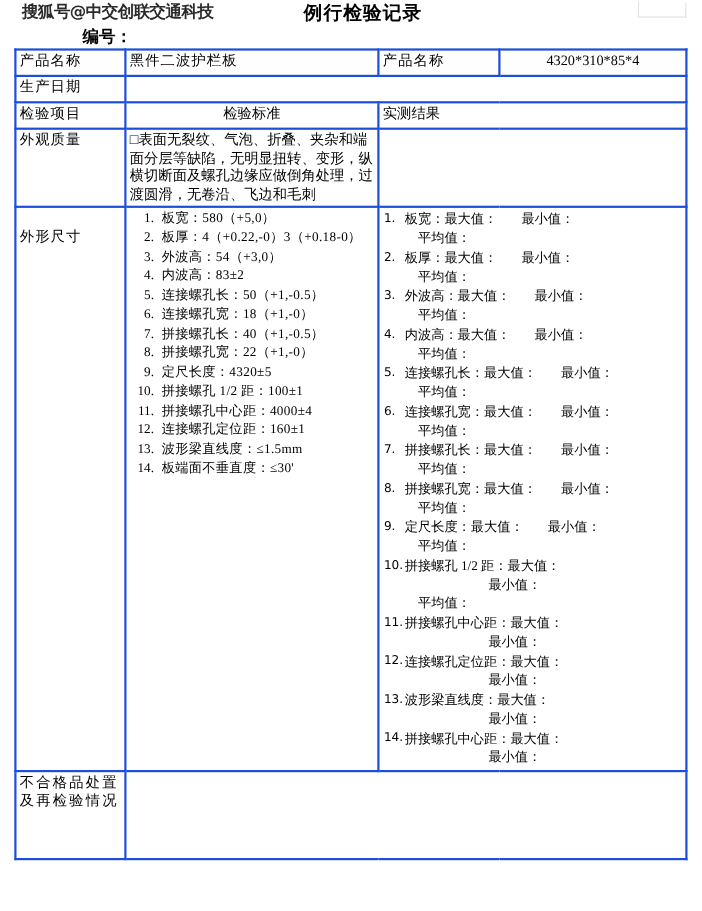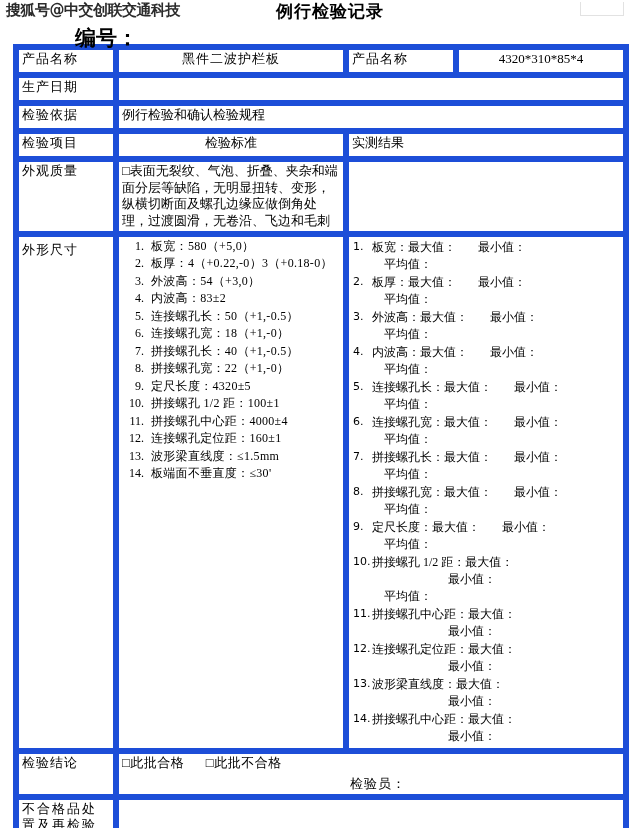--- a/index.html
+++ b/index.html
@@ -17,21 +17,21 @@
     overflow: hidden;
   }
 
   
   .header-band {
     position: relative;
     height: 44px;
   }
   .watermark-top {
     position: absolute;
-    left: 6px;
+    left: 20px;
     top: 1px;
     font-family: "DejaVu Sans", "Liberation Sans", sans-serif;
     font-size: 15px;
     font-weight: bold;
     color: #2b2b2b;
     letter-spacing: -0.5px;
     white-space: nowrap;
   }
   .doc-title {
     position: absolute;
@@ -39,55 +39,54 @@
     top: 0px;
     font-size: 17px;
     font-weight: bold;
     letter-spacing: 1px;
     white-space: nowrap;
   }
   .serial-line {
     position: absolute;
     left: 75px;
     top: 24px;
-    font-size: 21px;
+    font-size: 15px;
     font-weight: bold;
     white-space: nowrap;
   }
 
   
   table.form {
     border-collapse: collapse;
     table-layout: fixed;
     width: 612px;
     margin-left: 13px;
   }
   table.form td {
-    border: 6px solid #1d4ed8;
+    border: 2px solid #1d4ed8;
     vertical-align: top;
     padding: 1px 3px;
     font-size: 13px;
     line-height: 1.28;
   }
   .c-label   { width: 100px; }
   .c-mid     { width: 230px; }
   .c-label2  { width: 110px; }
   .c-last    { width: 170px; }
 
   td.vmid { vertical-align: middle; }
   td.center { text-align: center; }
 
   .h-row td { height: 20px; }
 
   .label-cell {
     letter-spacing: 1px;
     white-space: nowrap;
   }
   .val-center {
-    text-align: center;
     letter-spacing: 1px;
   }
 
   
   .appearance-text {
     font-size: 13px;
     line-height: 1.32;
     padding: 1px 2px 2px 1px;
     margin-top: 38px;
   }
@@ -199,39 +198,35 @@
     <td class="vmid label-cell">产品名称</td>
     <td class="vmid center">4320*310*85*4</td>
   </tr>
 
   <tr class="h-row">
     <td class="vmid label-cell">生产日期</td>
     <td class="vmid" colspan="3"></td>
   </tr>
 
 
-  <tr class="h-row">
-    <td class="vmid label-cell">检验依据</td>
-    <td class="vmid" colspan="3">例行检验和确认检验规程</td>
-  </tr>
 
   <tr class="h-row">
     <td class="vmid label-cell">检验项目</td>
     <td class="vmid center">检验标准</td>
     <td class="vmid" colspan="2">实测结果</td>
   </tr>
 
   <tr>
     <td class="vmid appearance-label">外观质量</td>
     <td class="appearance-text">□表面无裂纹、气泡、折叠、夹杂和端面分层等缺陷，无明显扭转、变形，纵横切断面及螺孔边缘应做倒角处理，过渡圆滑，无卷沿、飞边和毛刺</td>
     <td colspan="2"></td>
   </tr>
 
   <tr>
-    <td style="vertical-align:top;padding-top:5px;letter-spacing:1px;">外形尺寸</td>
+    <td style="vertical-align:top;padding-top:18px;letter-spacing:1px;">外形尺寸</td>
     <td style="padding:0 2px;">
       <ol class="spec-list" id="spec-list">
             <li><span class="term">板宽：580（+5,0）</span></li>
             <li><span class="term">板厚：4（+0.22,-0）3（+0.18-0）</span></li>
             <li><span class="term">外波高：54（+3,0）</span></li>
             <li><span class="term">内波高：83±2</span></li>
             <li><span class="term">连接螺孔长：50（+1,-0.5）</span></li>
             <li><span class="term">连接螺孔宽：18（+1,-0）</span></li>
             <li><span class="term">拼接螺孔长：40（+1,-0.5）</span></li>
             <li><span class="term">拼接螺孔宽：22（+1,-0）</span></li>
@@ -313,31 +308,20 @@
             </div>
             <div class="res-item">
               <span class="idx">14.</span>
               <div class="res-line1"><span>拼接螺孔中心距：</span><span>最大值：</span></div>
               <div class="res-line-min-indent">最小值：</div>
             </div>
           </div>
     </td>
   </tr>
 
-  <tr>
-    <td class="vmid" style="letter-spacing:1px;">检验结论</td>
-    <td colspan="3" class="concl-body">
-      <div class="concl-opts">
-        <span>□此批合格</span>
-        <span class="concl-opt-gap"></span>
-        <span>□此批不合格</span>
-      </div>
-      <div class="inspector-line">检验员：</div>
-    </td>
-  </tr>
 
   <tr>
     <td class="reject-label">不合格品处置及再检验情况</td>
     <td colspan="3">
       <div class="reject-body">
         
       </div>
     </td>
   </tr>
 </tbody>

